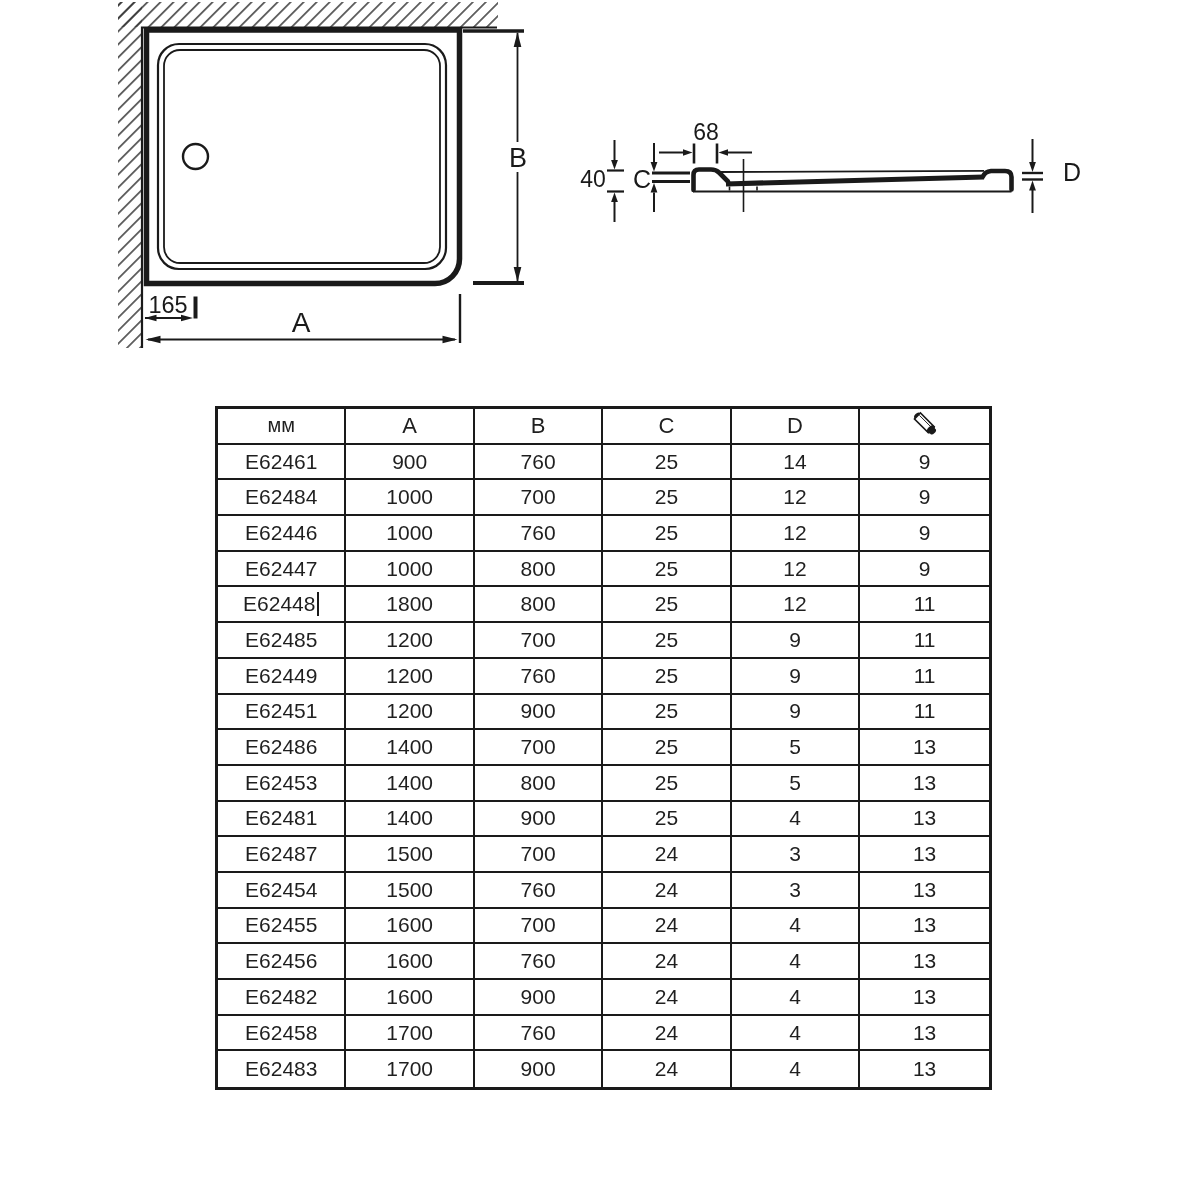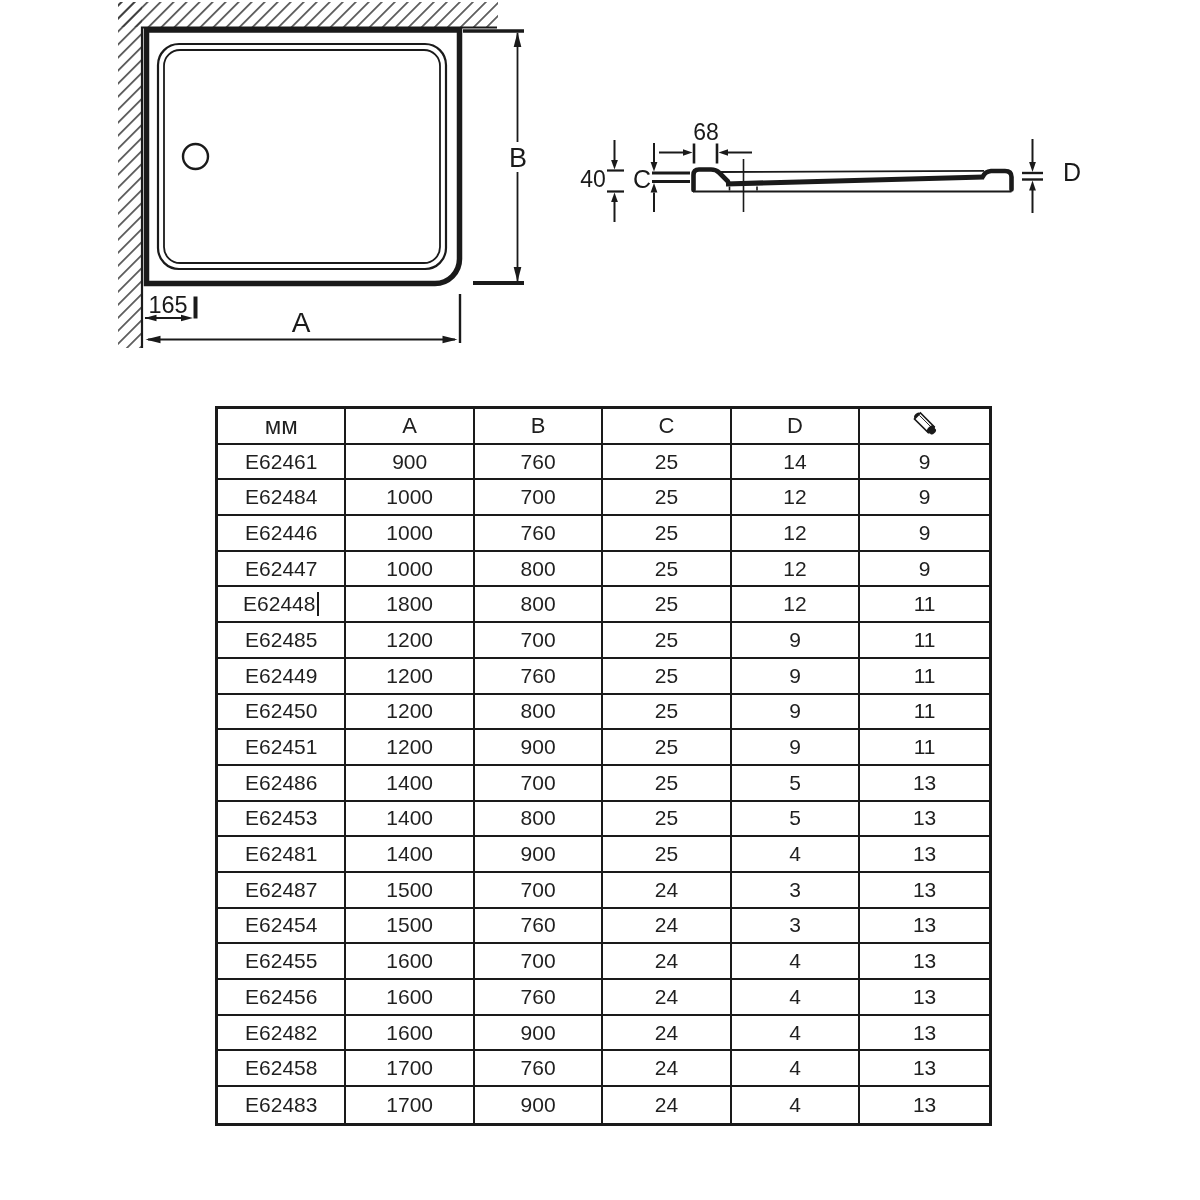--- a/index.html
+++ b/index.html
@@ -16,21 +16,21 @@
     table-layout:fixed;border-spacing:0;border:3px solid #1a1a1a;
   }
   .spec-table th,.spec-table td{
     box-sizing:border-box;height:35.7px;padding:0;margin:0;
     border-right:2px solid #1a1a1a;border-bottom:2px solid #1a1a1a;
     text-align:center;vertical-align:middle;
     font-size:21px;font-weight:400;color:#1f1f1f;background:#ffffff;
     white-space:nowrap;
   }
   .spec-table th{font-size:22px;}
-  .spec-table th.mm-header{font-size:24px;}
+  .spec-table th.mm-header{font-size:20px;}
   .spec-table th:last-child,.spec-table td:last-child{border-right:none;}
   .spec-table tr:last-child td{border-bottom:none;text-align:center;}
   .wicon{width:36px;height:31px;vertical-align:middle;}
   .caret{
     display:inline-block;width:2px;height:24px;background:#1a1a1a;
     margin-left:2px;vertical-align:-5px;
   }
 </style>
 </head>
 <body>
@@ -214,28 +214,20 @@
       </tr>
       <tr>
         <td>E62449</td>
         <td>1200</td>
         <td>760</td>
         <td>25</td>
         <td>9</td>
         <td>11</td>
       </tr>
       <tr>
-        <td>E62450</td>
-        <td>1200</td>
-        <td>800</td>
-        <td>25</td>
-        <td>9</td>
-        <td>11</td>
-      </tr>
-      <tr>
         <td>E62451</td>
         <td>1200</td>
         <td>900</td>
         <td>25</td>
         <td>9</td>
         <td>11</td>
       </tr>
       <tr>
         <td>E62486</td>
         <td>1400</td>

